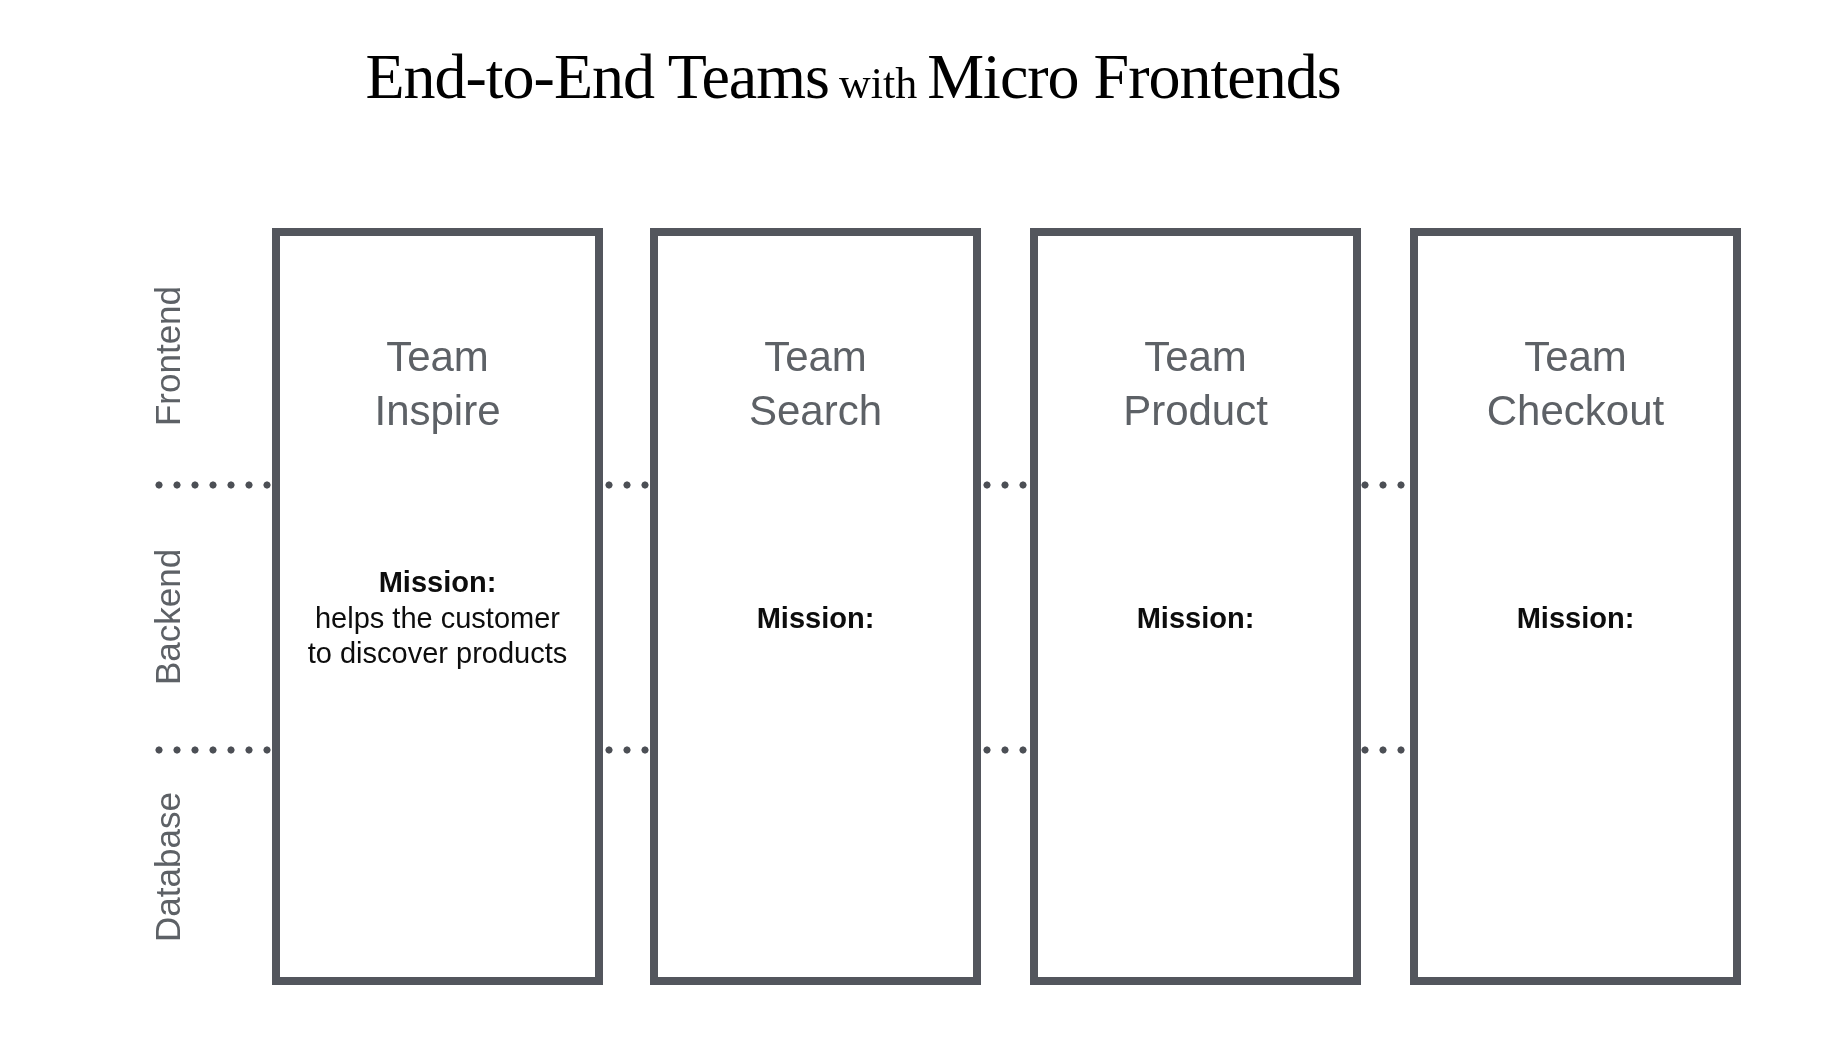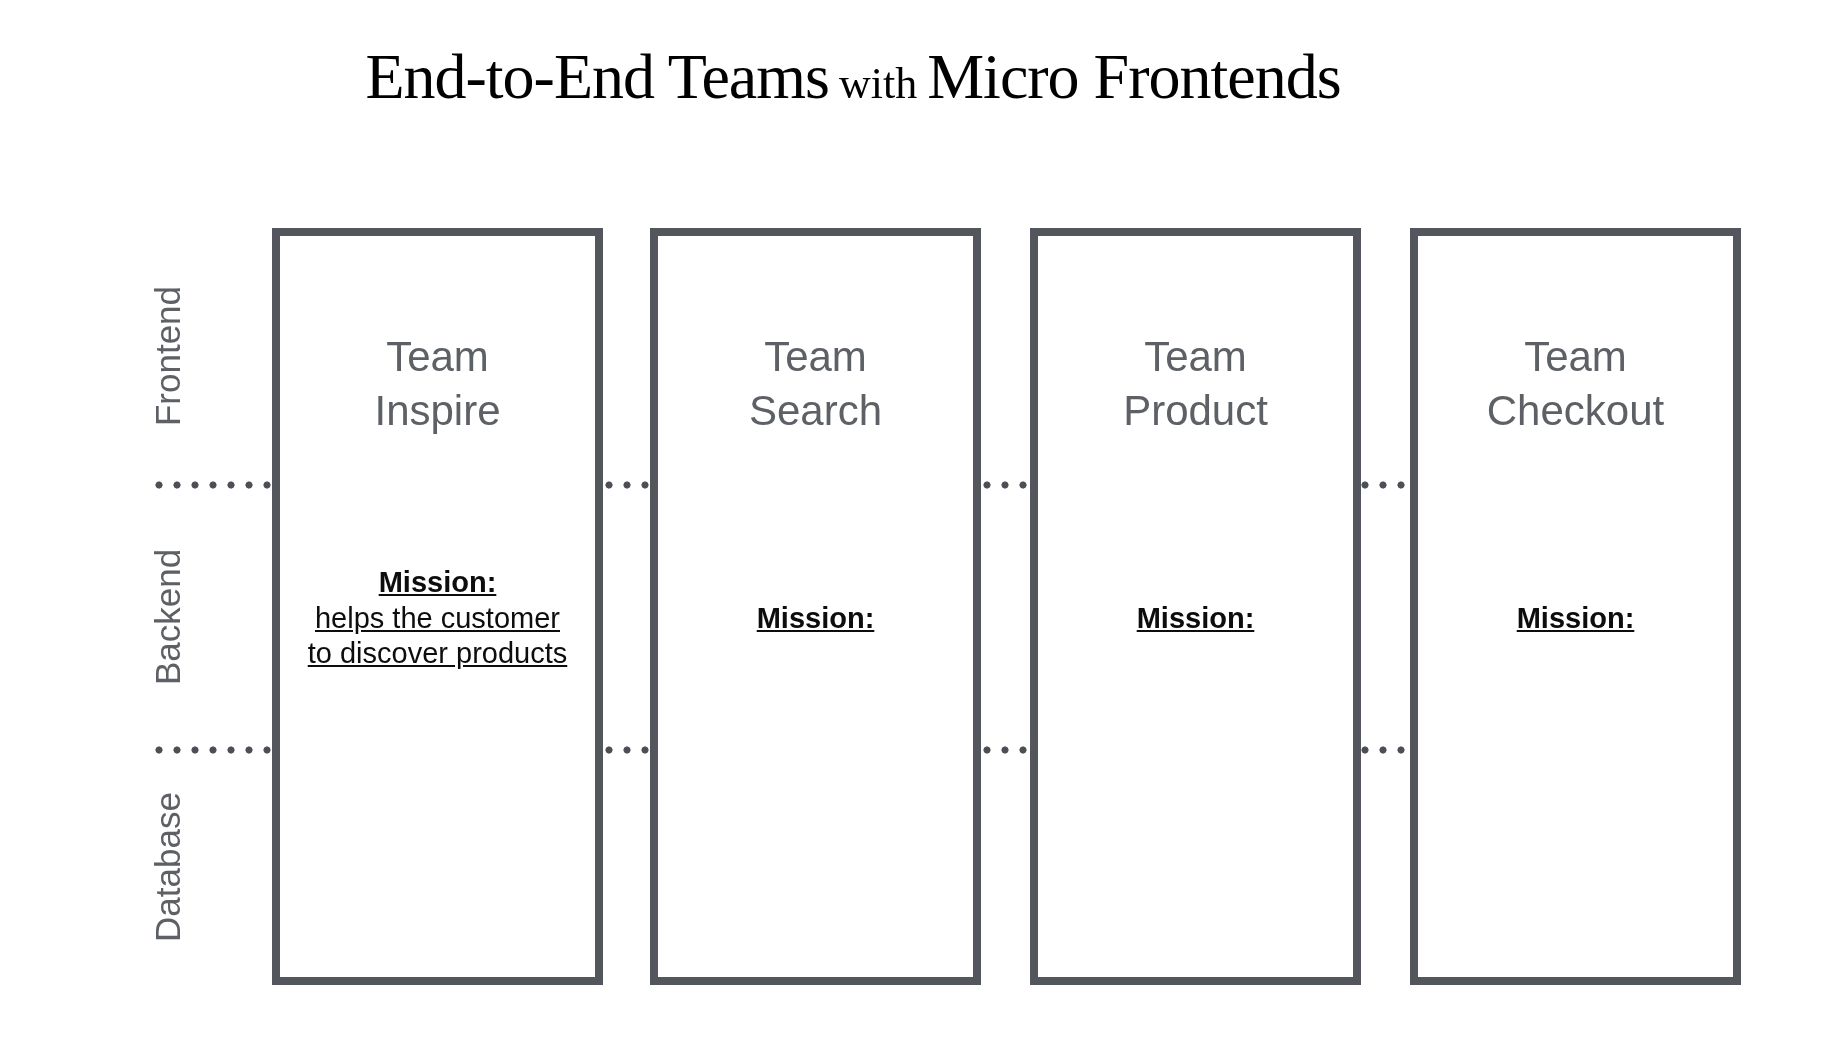--- a/index.html
+++ b/index.html
@@ -98,22 +98,22 @@
     height: 265px;
     display: flex;
     flex-direction: column;
     align-items: center;
     justify-content: center;
     text-align: center;
     color: var(--body-text);
     font-size: 29px;
     line-height: 1.22;
   }
-  .mission-label { font-weight: bold; text-decoration: underline; }
-  .mission-text { white-space: pre-line; text-decoration: underline; }
+  .mission-label { font-weight: bold; }
+  .mission-text { white-space: pre-line; }
 </style>
 </head>
 <body>
 
 <div class="canvas">
 
   <div class="title">
     <span class="t-big">End-to-End Teams</span><span class="t-small">with</span><span class="t-big">Micro Frontends</span>
   </div>
 

